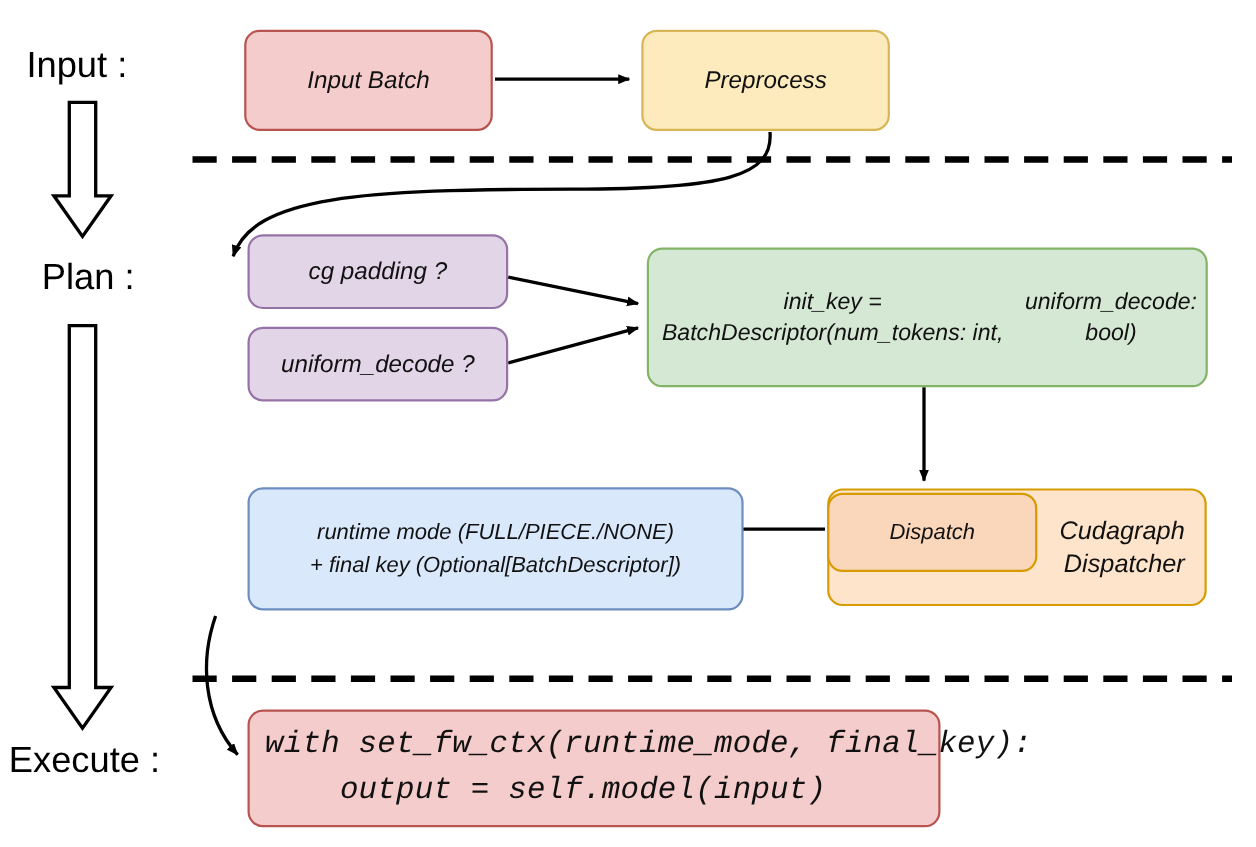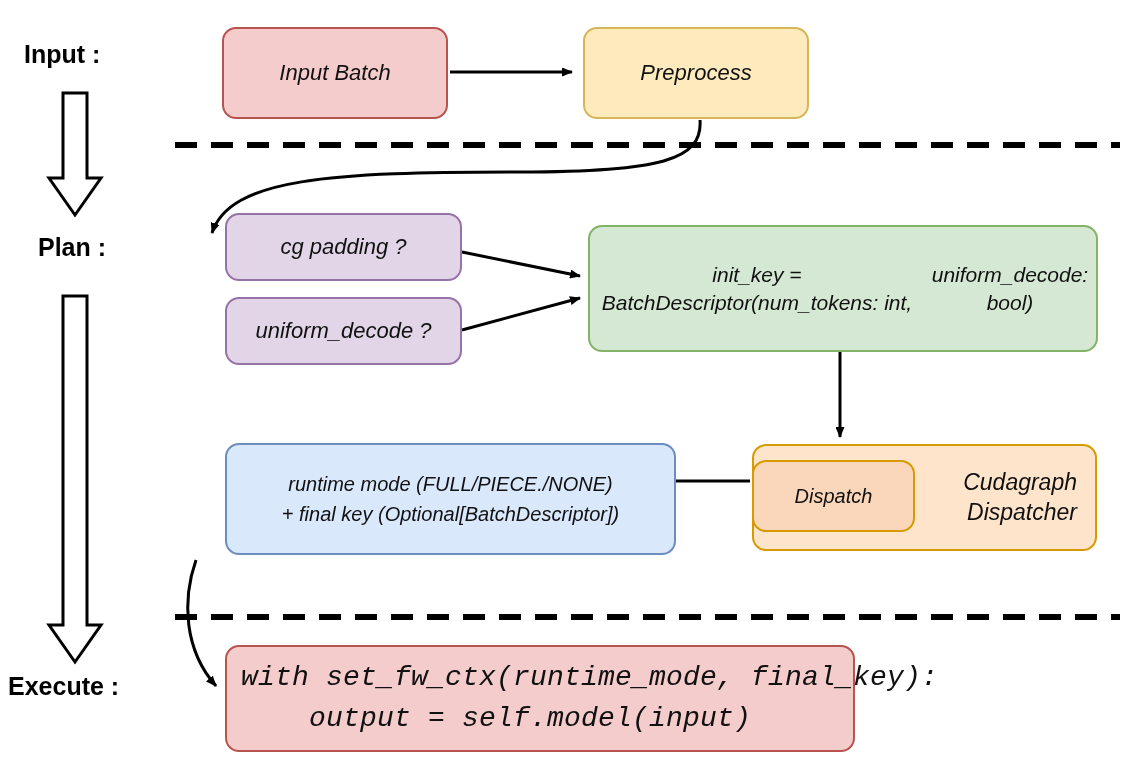--- a/index.html
+++ b/index.html
@@ -4,22 +4,22 @@
 <style>
   html,body{margin:0;padding:0;background:#ffffff;}
   body{width:1142px;height:770px;overflow:hidden;
        font-family:"Liberation Sans",sans-serif;}
   #stage{position:relative;width:1142px;height:770px;background:#fff;}
   svg.layer{position:absolute;left:0;top:0;width:1142px;height:770px;}
 
   .stage-label{
     position:absolute;
     font-family:"Liberation Sans",sans-serif;
-    font-weight:bold;
-    font-size:25px;
+    font-weight:normal;
+    font-size:33px;
     color:#000;
     white-space:nowrap;
   }
 
   .node{
     position:absolute;
     box-sizing:border-box;
     display:flex;
     align-items:center;
     justify-content:center;
@@ -111,21 +111,21 @@
   </div>
 
   <div class="node" style="left:752px;top:444px;width:345px;height:107px;
               background:#FDE4CB;border-color:#D79B00;
               flex-direction:column;justify-content:center;
               align-items:flex-end;padding-right:18px;font-size:23px;">
     <span>Cudagraph</span>
     <span>Dispatcher</span>
   </div>
 
-  <div class="node" style="left:752px;top:460px;width:163px;height:72px;
+  <div class="node" style="left:752px;top:448px;width:191px;height:72px;
               background:#FAD7BB;border-color:#D79B00;font-size:20px;
               padding-top:4px;">
     <span>Dispatch</span>
   </div>
 
   <div class="node small" style="left:225px;top:443px;width:451px;height:112px;
               background:#DAE8FC;border-color:#6C8EBF;
               flex-direction:column;font-size:20px;line-height:1.5;">
     <span>runtime mode (FULL/PIECE./NONE)</span>
     <span>+ final key (Optional[BatchDescriptor])</span>

